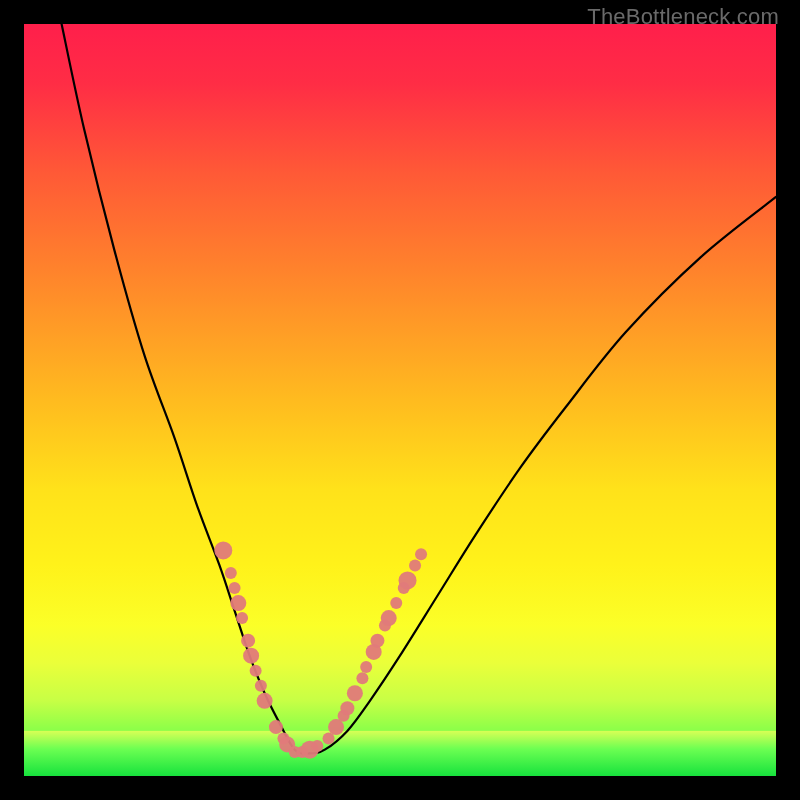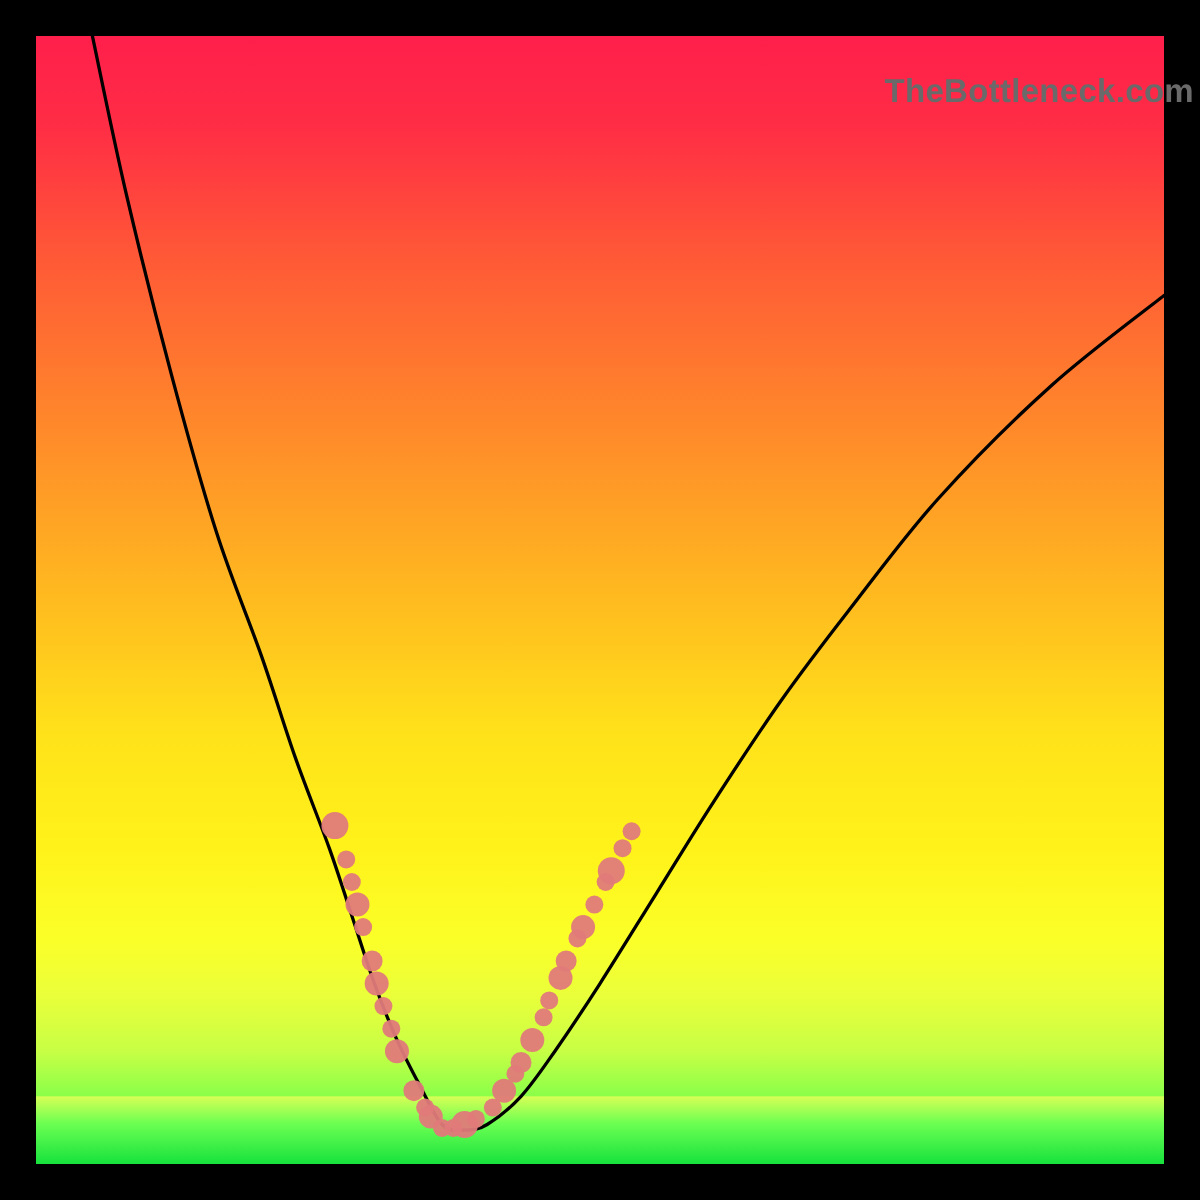--- a/index.html
+++ b/index.html
@@ -22,26 +22,25 @@
   .plot {
     position: absolute;
     left: 0;
     top: 0;
     width: 752px;
     height: 752px;
   }
   .watermark {
     position: absolute;
     top: 4px;
-    right: 4px;
+    right: 21px;
     color: #6a6a6a;
     font-size: 22px;
-    font-weight: 700;
+    font-weight: 400;
     letter-spacing: 0.2px;
-    margin-top: 44px;
   }
 </style>
 </head>
 <body>
 
 <div class="frame">
   <svg class="plot" viewBox="0 0 752 752">
     <defs>
       <linearGradient id="bg-grad" x1="0" y1="0" x2="0" y2="1">
           <stop offset="0" stop-color="#ff1f4b"></stop>

